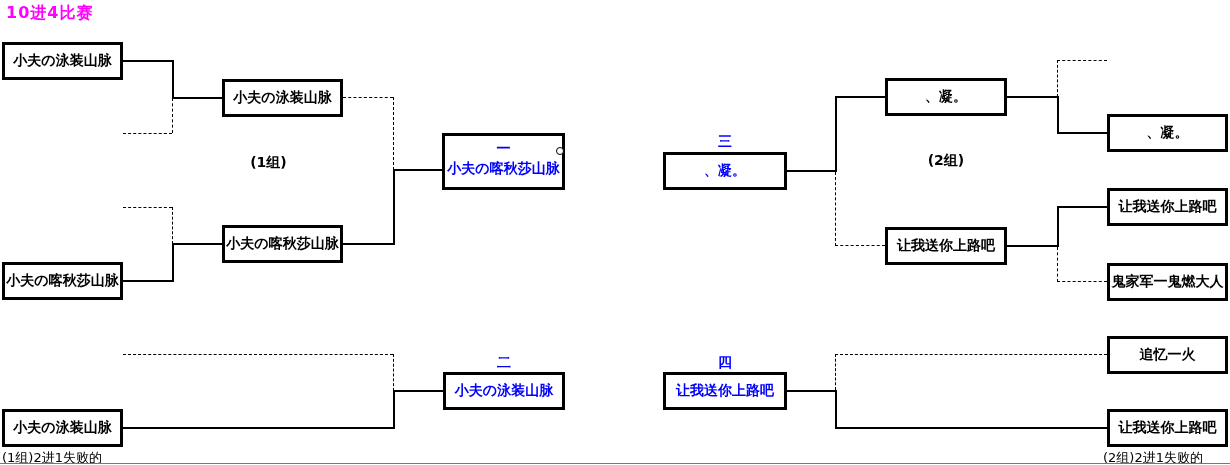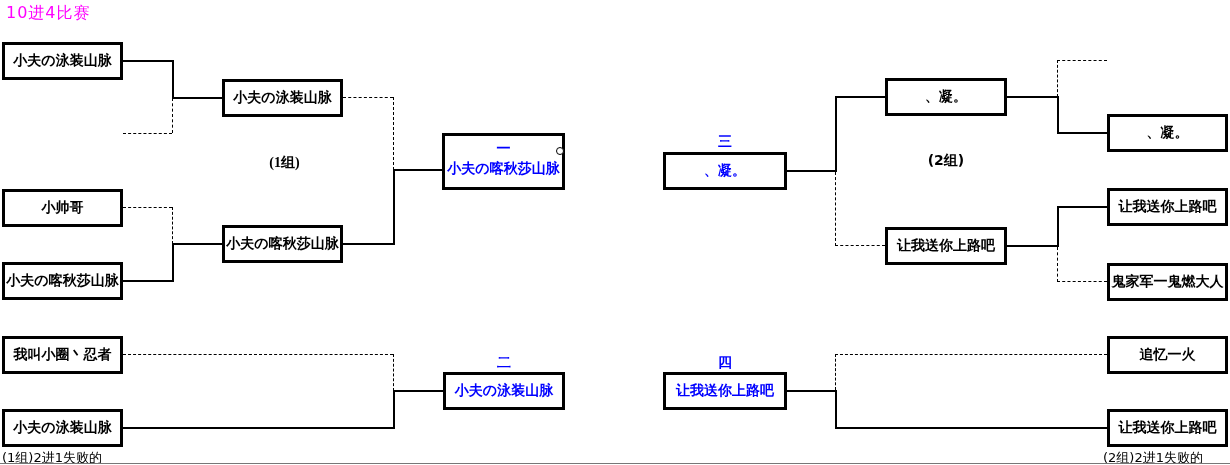--- a/index.html
+++ b/index.html
@@ -1,20 +1,20 @@
 <!DOCTYPE html>
 <html><head>
 <meta charset="utf-8">
 <style>
   html,body{margin:0;padding:0;background:#fff;}
   #canvas{
     position:relative;width:1230px;height:465px;background:#ffffff;
     font-family:"DejaVu Sans","Liberation Sans",sans-serif;overflow:hidden;
   }
-  .title{position:absolute;left:6px;top:3px;font-size:16px;font-weight:normal;color:#ff00ff;letter-spacing:1px;}
+  .title{position:absolute;left:6px;top:3px;font-size:16px;font-weight:bold;color:#ff00ff;letter-spacing:1px;}
   .box{
     position:absolute;width:121px;height:38px;box-sizing:border-box;
     border:3px solid #000;background:#fff;display:flex;align-items:center;justify-content:center;
     font-size:14px;font-weight:bold;color:#000;text-align:center;white-space:nowrap;overflow:hidden;
   }
   .blue{color:#0000ff;}
   .winner-final{width:123px;height:57px;flex-direction:column;justify-content:flex-start;padding-top:3px;}
   .winner-final .seedrow{line-height:18px;}
   .winner-final .namerow{line-height:22px;}
   .seed{position:absolute;font-size:14px;font-weight:bold;color:#0000ff;text-align:center;}
@@ -28,38 +28,36 @@
   .bottomrule{position:absolute;left:0;top:463px;width:1230px;height:1px;background:#777;}
 </style>
 </head>
 <body>
 
 <div id="canvas">
 
   <div class="title">10进4比赛</div>
 
   <div class="box" style="left:2px;top:42px;">小夫の泳装山脉</div>
-  <div class="box" style="left:2px;top:189px;">小帅哥</div>
   <div class="box" style="left:2px;top:262px;">小夫の喀秋莎山脉</div>
 
   <div class="box" style="left:222px;top:79px;">小夫の泳装山脉</div>
   <div class="box" style="left:222px;top:225px;">小夫の喀秋莎山脉</div>
 
   <div class="box winner-final" style="left:442px;top:133px;">
     <div class="seedrow blue">一</div>
     <div class="namerow blue">小夫の喀秋莎山脉</div>
   </div>
   <div class="handle" style="left:556px;top:147px;"></div>
 
-  <div class="box" style="left:2px;top:336px;">我叫小圈丶忍者</div>
   <div class="box" style="left:2px;top:409px;">小夫の泳装山脉</div>
   <div class="seed" style="left:443px;top:354px;width:122px;">二</div>
   <div class="box blue" style="left:443px;top:372px;width:122px;">小夫の泳装山脉</div>
 
-  <div class="grouplabel" style="left:224px;top:154px;width:121px;font-family:Liberation Serif, serif;">(1组)</div>
+  <div class="grouplabel" style="left:208px;top:154px;width:121px;">(1组)</div>
   <div class="grouplabel" style="left:885px;top:152px;width:122px;">(2组)</div>
   <div class="note" style="left:2px;top:449px;">(1组)2进1失败的</div>
   <div class="note" style="left:1103px;top:449px;">(2组)2进1失败的</div>
 
   <div class="seed" style="left:663px;top:133px;width:124px;">三</div>
   <div class="box blue" style="left:663px;top:152px;width:124px;">、凝。</div>
   <div class="seed" style="left:663px;top:354px;width:124px;">四</div>
   <div class="box blue" style="left:663px;top:372px;width:124px;">让我送你上路吧</div>
 
   <div class="box" style="left:885px;top:78px;width:122px;">、凝。</div>

